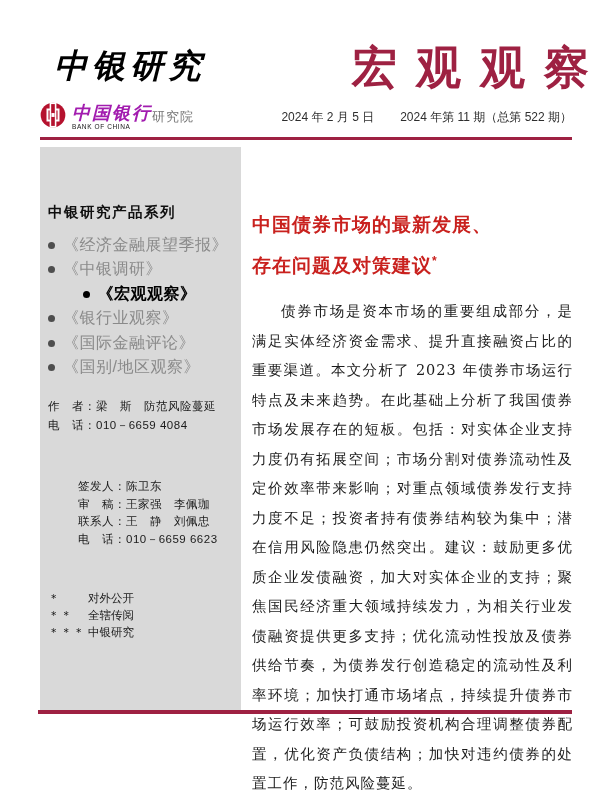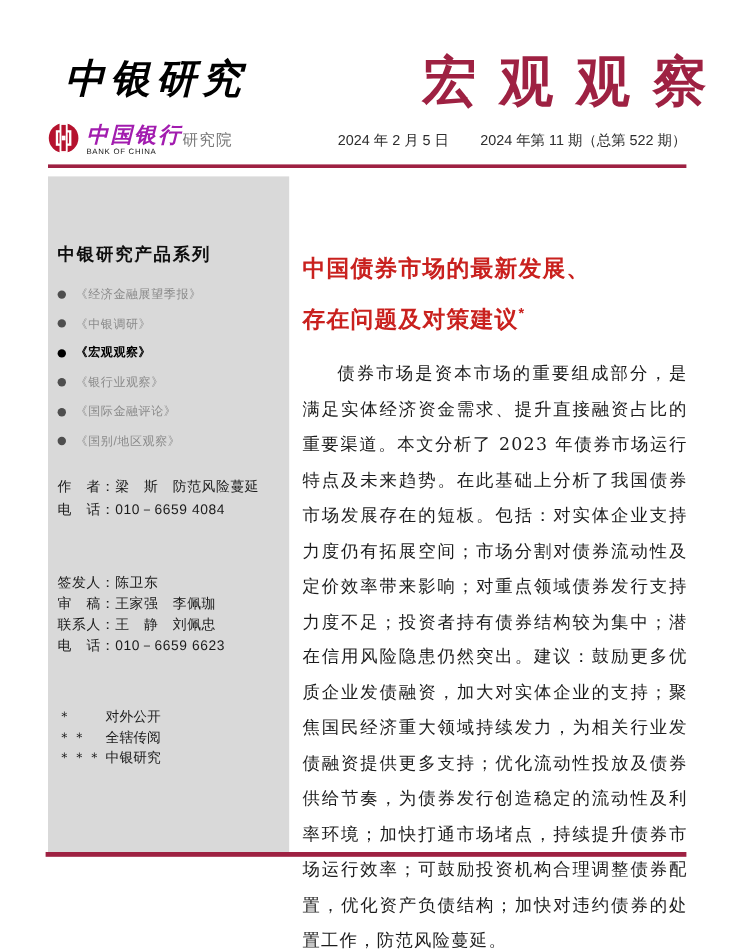--- a/index.html
+++ b/index.html
@@ -33,26 +33,26 @@
   .date-group{margin-left:auto;display:flex;gap:26px;font-size:12px;color:#2e2e2e;white-space:nowrap;}
   .rule-top{position:absolute;left:40px;top:137px;width:532px;height:3px;background:#9E2142;}
   .rule-bottom{position:absolute;left:38px;top:710px;width:534px;height:4px;background:#9E2142;}
   
   .sidebar{
     position:absolute;left:40px;top:147px;width:201px;height:563px;
     background:#D9D9D9;box-sizing:border-box;padding:56px 10px 0 8px;
   }
   .products-title{font-size:14.5px;font-weight:bold;color:#0f0f0f;letter-spacing:1.5px;}
   .product-list{list-style:none;margin:11px 0 0 0;padding:0;}
-  .product-item{display:flex;align-items:center;height:24.5px;font-size:10px;color:#8a8a8a;letter-spacing:0.5px;}
+  .product-item{display:flex;align-items:center;height:24.5px;font-size:16px;color:#8a8a8a;letter-spacing:0.5px;}
   .product-item .bullet{flex:0 0 auto;width:7px;height:7px;border-radius:50%;background:#4e4e4e;margin-right:8px;}
-  .product-item.active{color:#000;font-weight:bold;}
+  .product-item.active{color:#000;font-weight:bold;justify-content:center;}
   .product-item.active .bullet{background:#000;}
   .info-block{margin-top:17px;font-size:11.5px;color:#1a1a1a;line-height:19px;letter-spacing:0.5px;}
-  .signoff-block{margin-top:43px;font-size:11.5px;color:#1a1a1a;line-height:17.5px;letter-spacing:0.5px;}
+  .signoff-block{margin-top:43px;font-size:11.5px;color:#1a1a1a;line-height:17.5px;letter-spacing:0.5px;margin-left:30px;}
   .legend-block{margin-top:42px;font-size:11.5px;color:#1a1a1a;line-height:17px;}
   .legend-row{display:flex;align-items:baseline;}
   .legend-stars{width:40px;letter-spacing:1px;}
   
   .main{position:absolute;left:252px;top:206px;width:321px;}
   .main-title{margin:0;text-align:left;font-size:19px;font-weight:bold;color:#C9211E;line-height:37px;letter-spacing:1px;}
   .main-title sup{font-size:12px;}
   .body-text{
     margin:13px 0 0 0;font-family:"DejaVu Serif", serif;
     font-size:14.5px;line-height:29.5px;color:#1c1c1c;

